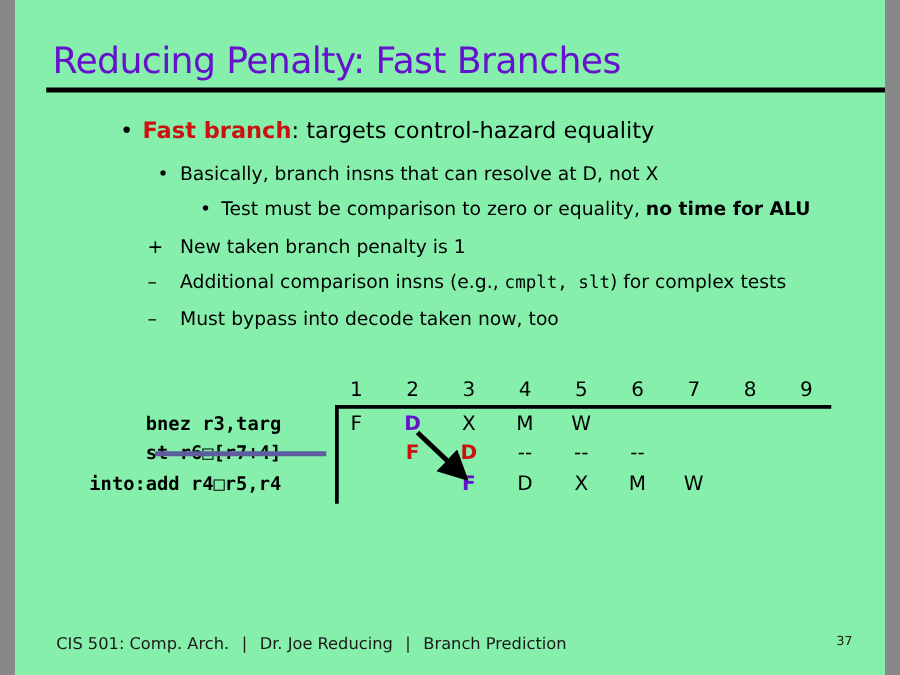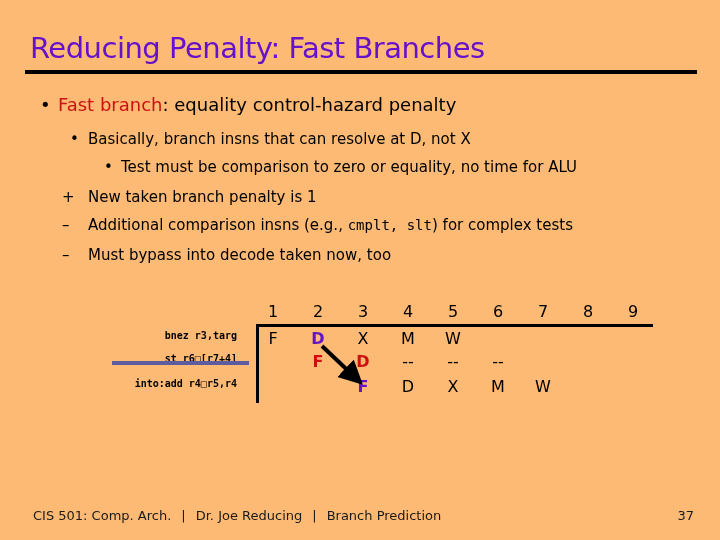--- a/index.html
+++ b/index.html
@@ -1,78 +1,79 @@
 <!DOCTYPE html>
 <html><head>
 <meta charset="utf-8">
 <style>
   html,body{margin:0;padding:0;background:#888;}
   .slide{
-    position:relative;width:720px;height:540px;background:#fdba74;
+    position:relative;width:652px;height:540px;background:#86efac;
     font-family:"DejaVu Sans","Liberation Sans",sans-serif;overflow:hidden;
     margin:0 auto;
+    padding-left:44px;
   }
   
   .title{
     position:absolute;left:30px;top:31px;font-size:29px;color:#6611CC;
     letter-spacing:-0.5px;white-space:nowrap;
   }
   .title-rule{position:absolute;left:25px;top:70px;width:672px;height:4px;background:#000;}
 
   
   .line{position:absolute;white-space:nowrap;color:#000;}
   .marker{position:absolute;color:#000;}
   .b1{top:94px;font-size:18px;}
   .b1 .txt{position:absolute;left:58px;top:0;}
-  .b1-em{color:#CC1111;font-weight:normal;}
+  .b1-em{color:#CC1111;font-weight:bold;}
   .b2{top:130px;font-size:15px;}
   .b3{top:158px;font-size:15px;}
   .b4{top:188px;font-size:15px;}
   .b5{top:216px;font-size:15px;}
   .b6{top:246px;font-size:15px;}
-  .strong{font-weight:normal;}
+  .strong{font-weight:bold;}
   .mono{font-family:"DejaVu Sans Mono","Liberation Mono",monospace;font-size:14px;}
 
   
   .pipe-topline{position:absolute;left:256px;top:324px;width:397px;height:3px;background:#000;}
   .pipe-vline{position:absolute;left:256px;top:324px;width:3px;height:79px;background:#000;}
   .cycle{position:absolute;top:302px;font-size:16px;color:#000;transform:translateX(-50%);}
   .col-1{left:273px}.col-2{left:318px}.col-3{left:363px}.col-4{left:408px}
   .col-5{left:453px}.col-6{left:498px}.col-7{left:543px}.col-8{left:588px}.col-9{left:633px}
   .pcell{position:absolute;font-size:16px;transform:translateX(-50%);}
   .row-1{top:329px}.row-2{top:352px}.row-3{top:377px}
   .c-black{color:#000;font-weight:normal;}
   .c-purple{color:#6611CC;font-weight:bold;}
   .c-red{color:#CC1111;font-weight:bold;}
 
   .instr{
     position:absolute;right:483px;font-family:"DejaVu Sans Mono","Liberation Mono",monospace;
-    font-size:10px;font-weight:bold;color:#000;white-space:pre;
+    font-size:15px;font-weight:bold;color:#000;white-space:pre;
   }
   .i-1{top:330px}.i-2{top:353px}.i-3{top:378px}
   .strike-line{position:absolute;left:112px;top:361px;width:137px;height:4px;background:#5C5C9E;}
 
   .arrow-svg{position:absolute;left:305px;top:337px;width:70px;height:58px;}
 
   
   .footer{position:absolute;left:33px;top:508px;font-size:13px;color:#1a1a1a;white-space:nowrap;}
   .footer .sep{margin:0 10px;}
-  .pageno{position:absolute;right:26px;top:508px;font-size:13px;color:#1a1a1a;}
+  .pageno{position:absolute;right:26px;top:508px;font-size:10px;color:#1a1a1a;}
 </style>
 </head>
 <body>
 
 <div class="slide">
 
   <div class="title">Reducing Penalty: Fast Branches</div>
   <div class="title-rule"></div>
 
   <div class="line b1">
     <span class="marker" style="left:40px">•</span>
-    <span class="txt"><span class="b1-em">Fast branch</span><span>: equality control-hazard penalty</span></span>
+    <span class="txt"><span class="b1-em">Fast branch</span><span>: targets control-hazard equality</span></span>
   </div>
 
   <div class="line b2">
     <span class="marker" style="left:70px">•</span>
     <span style="position:absolute;left:88px;top:0">Basically, branch insns that can resolve at D, not X</span>
   </div>
 
   <div class="line b3">
     <span class="marker" style="left:104px">•</span>
     <span style="position:absolute;left:121px;top:0"><span>Test must be comparison to zero or equality, </span><span class="strong">no time for ALU</span></span>

